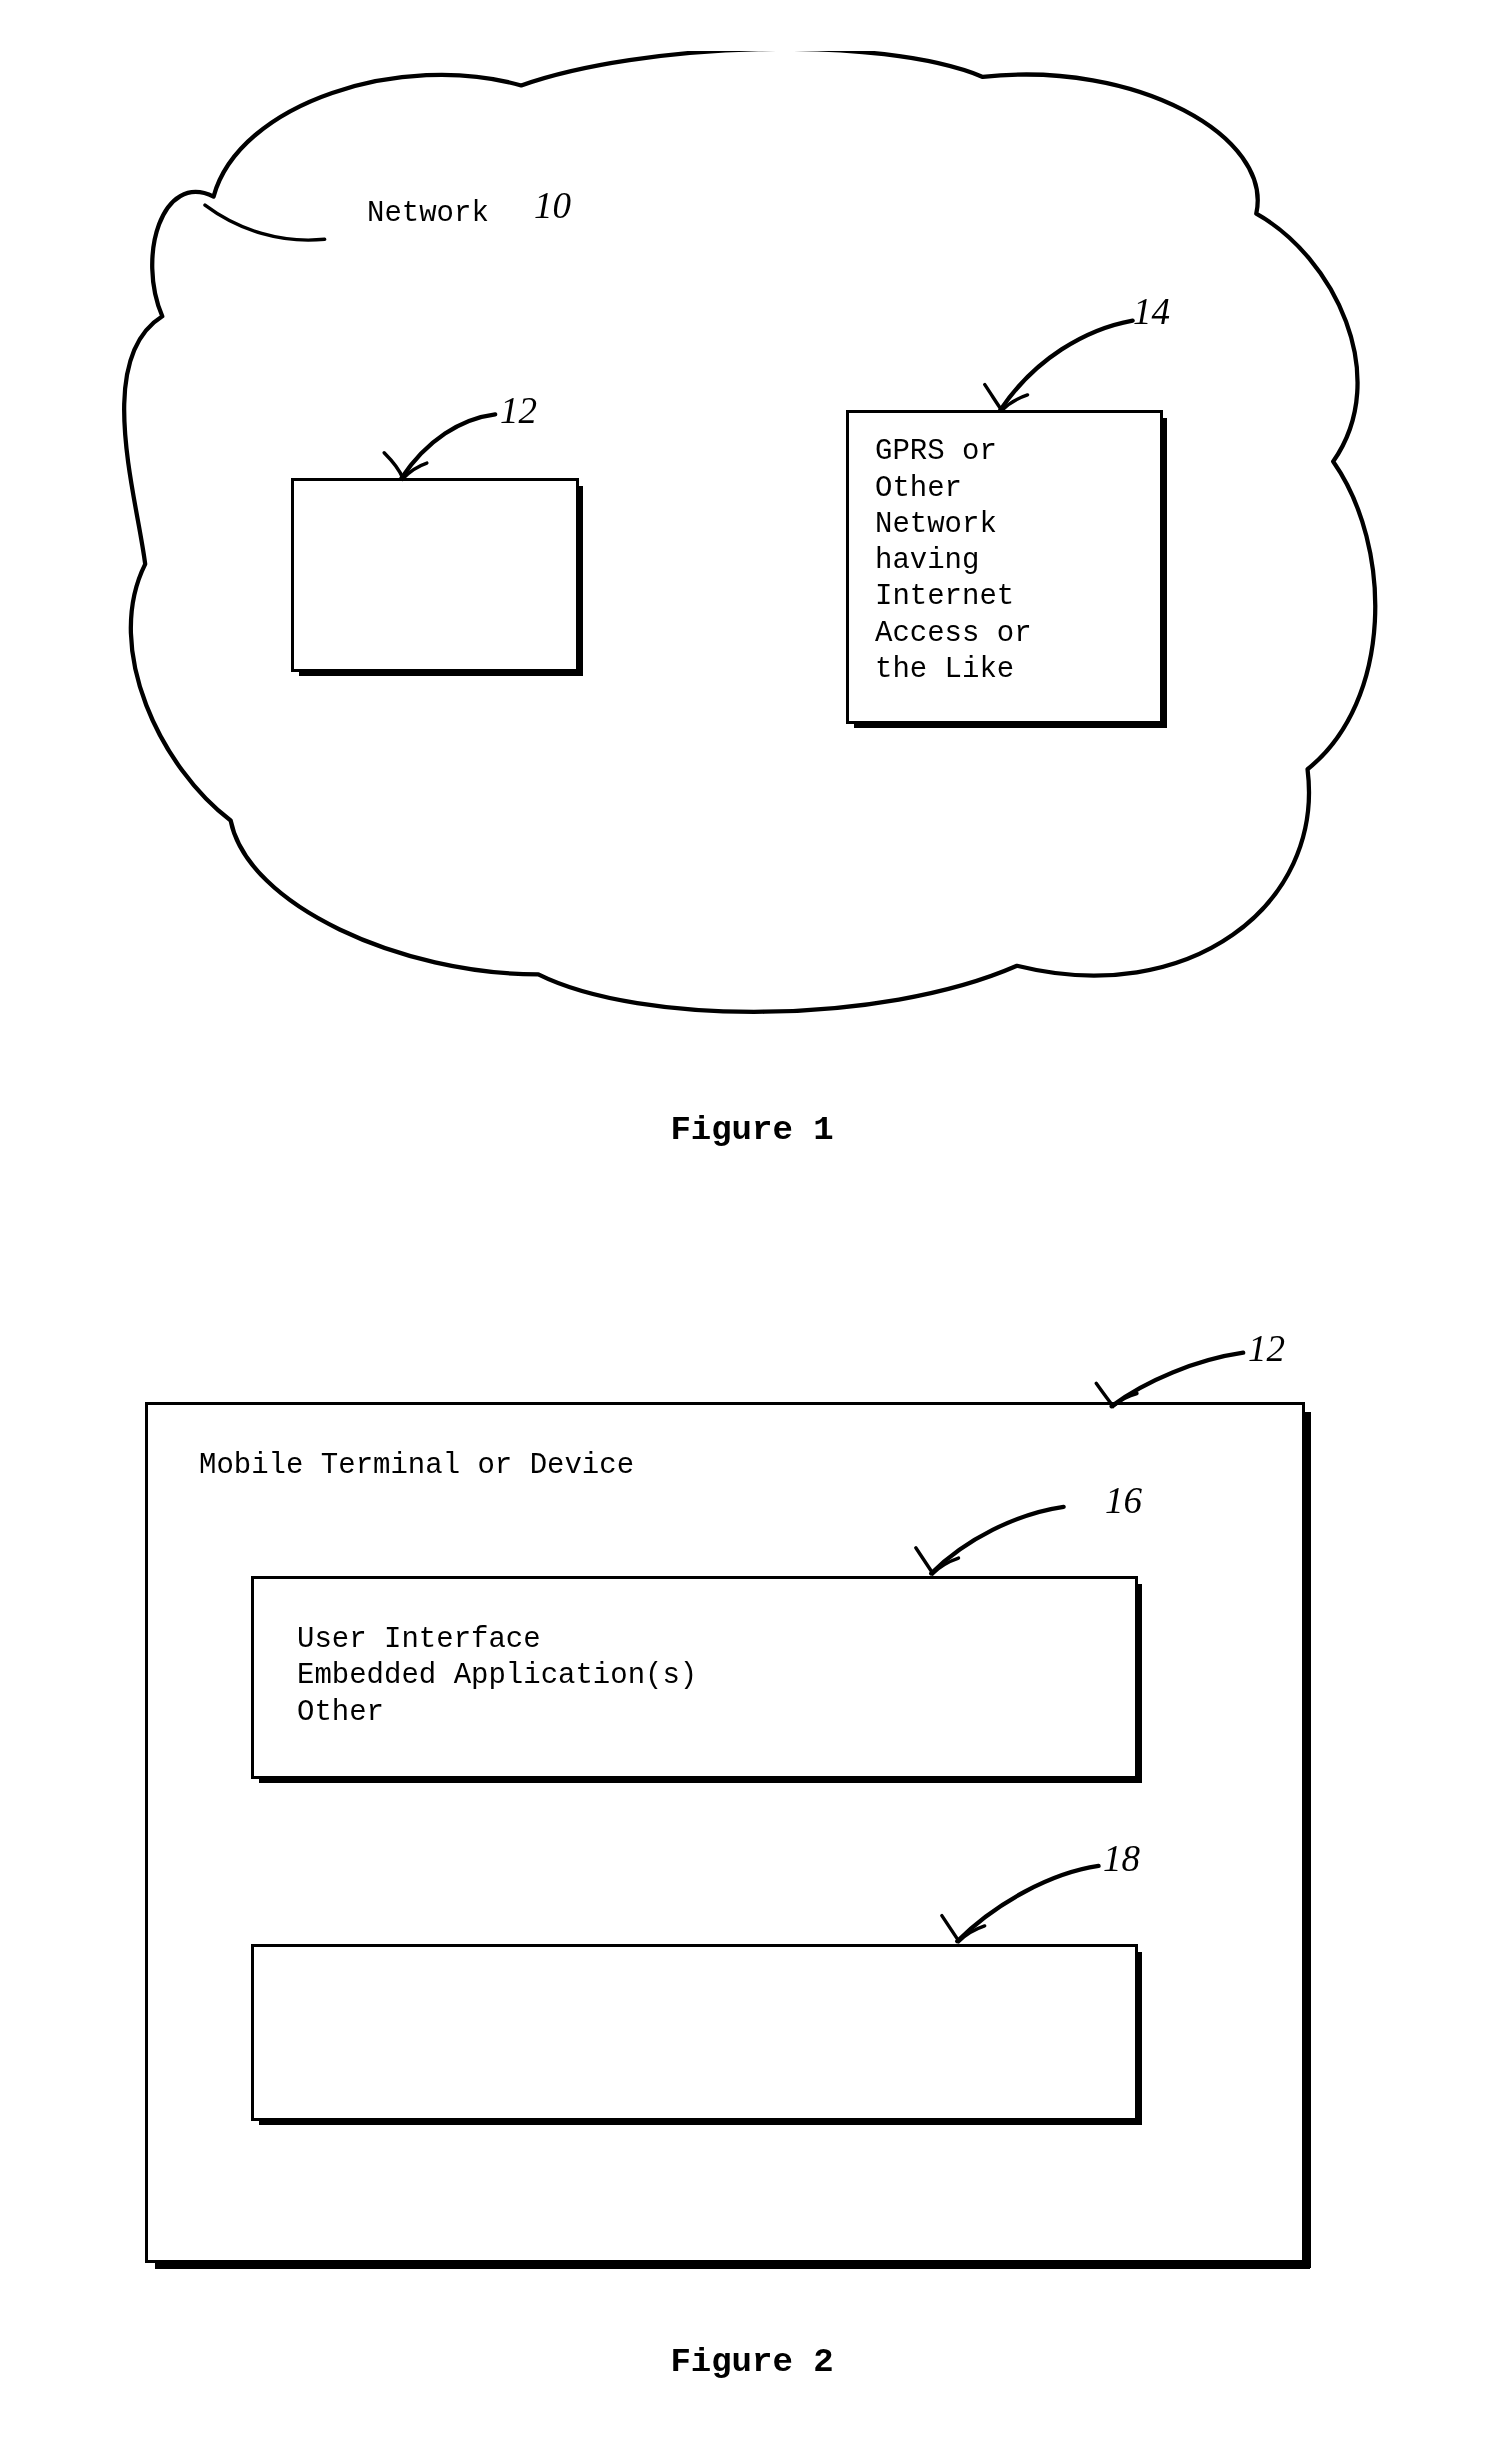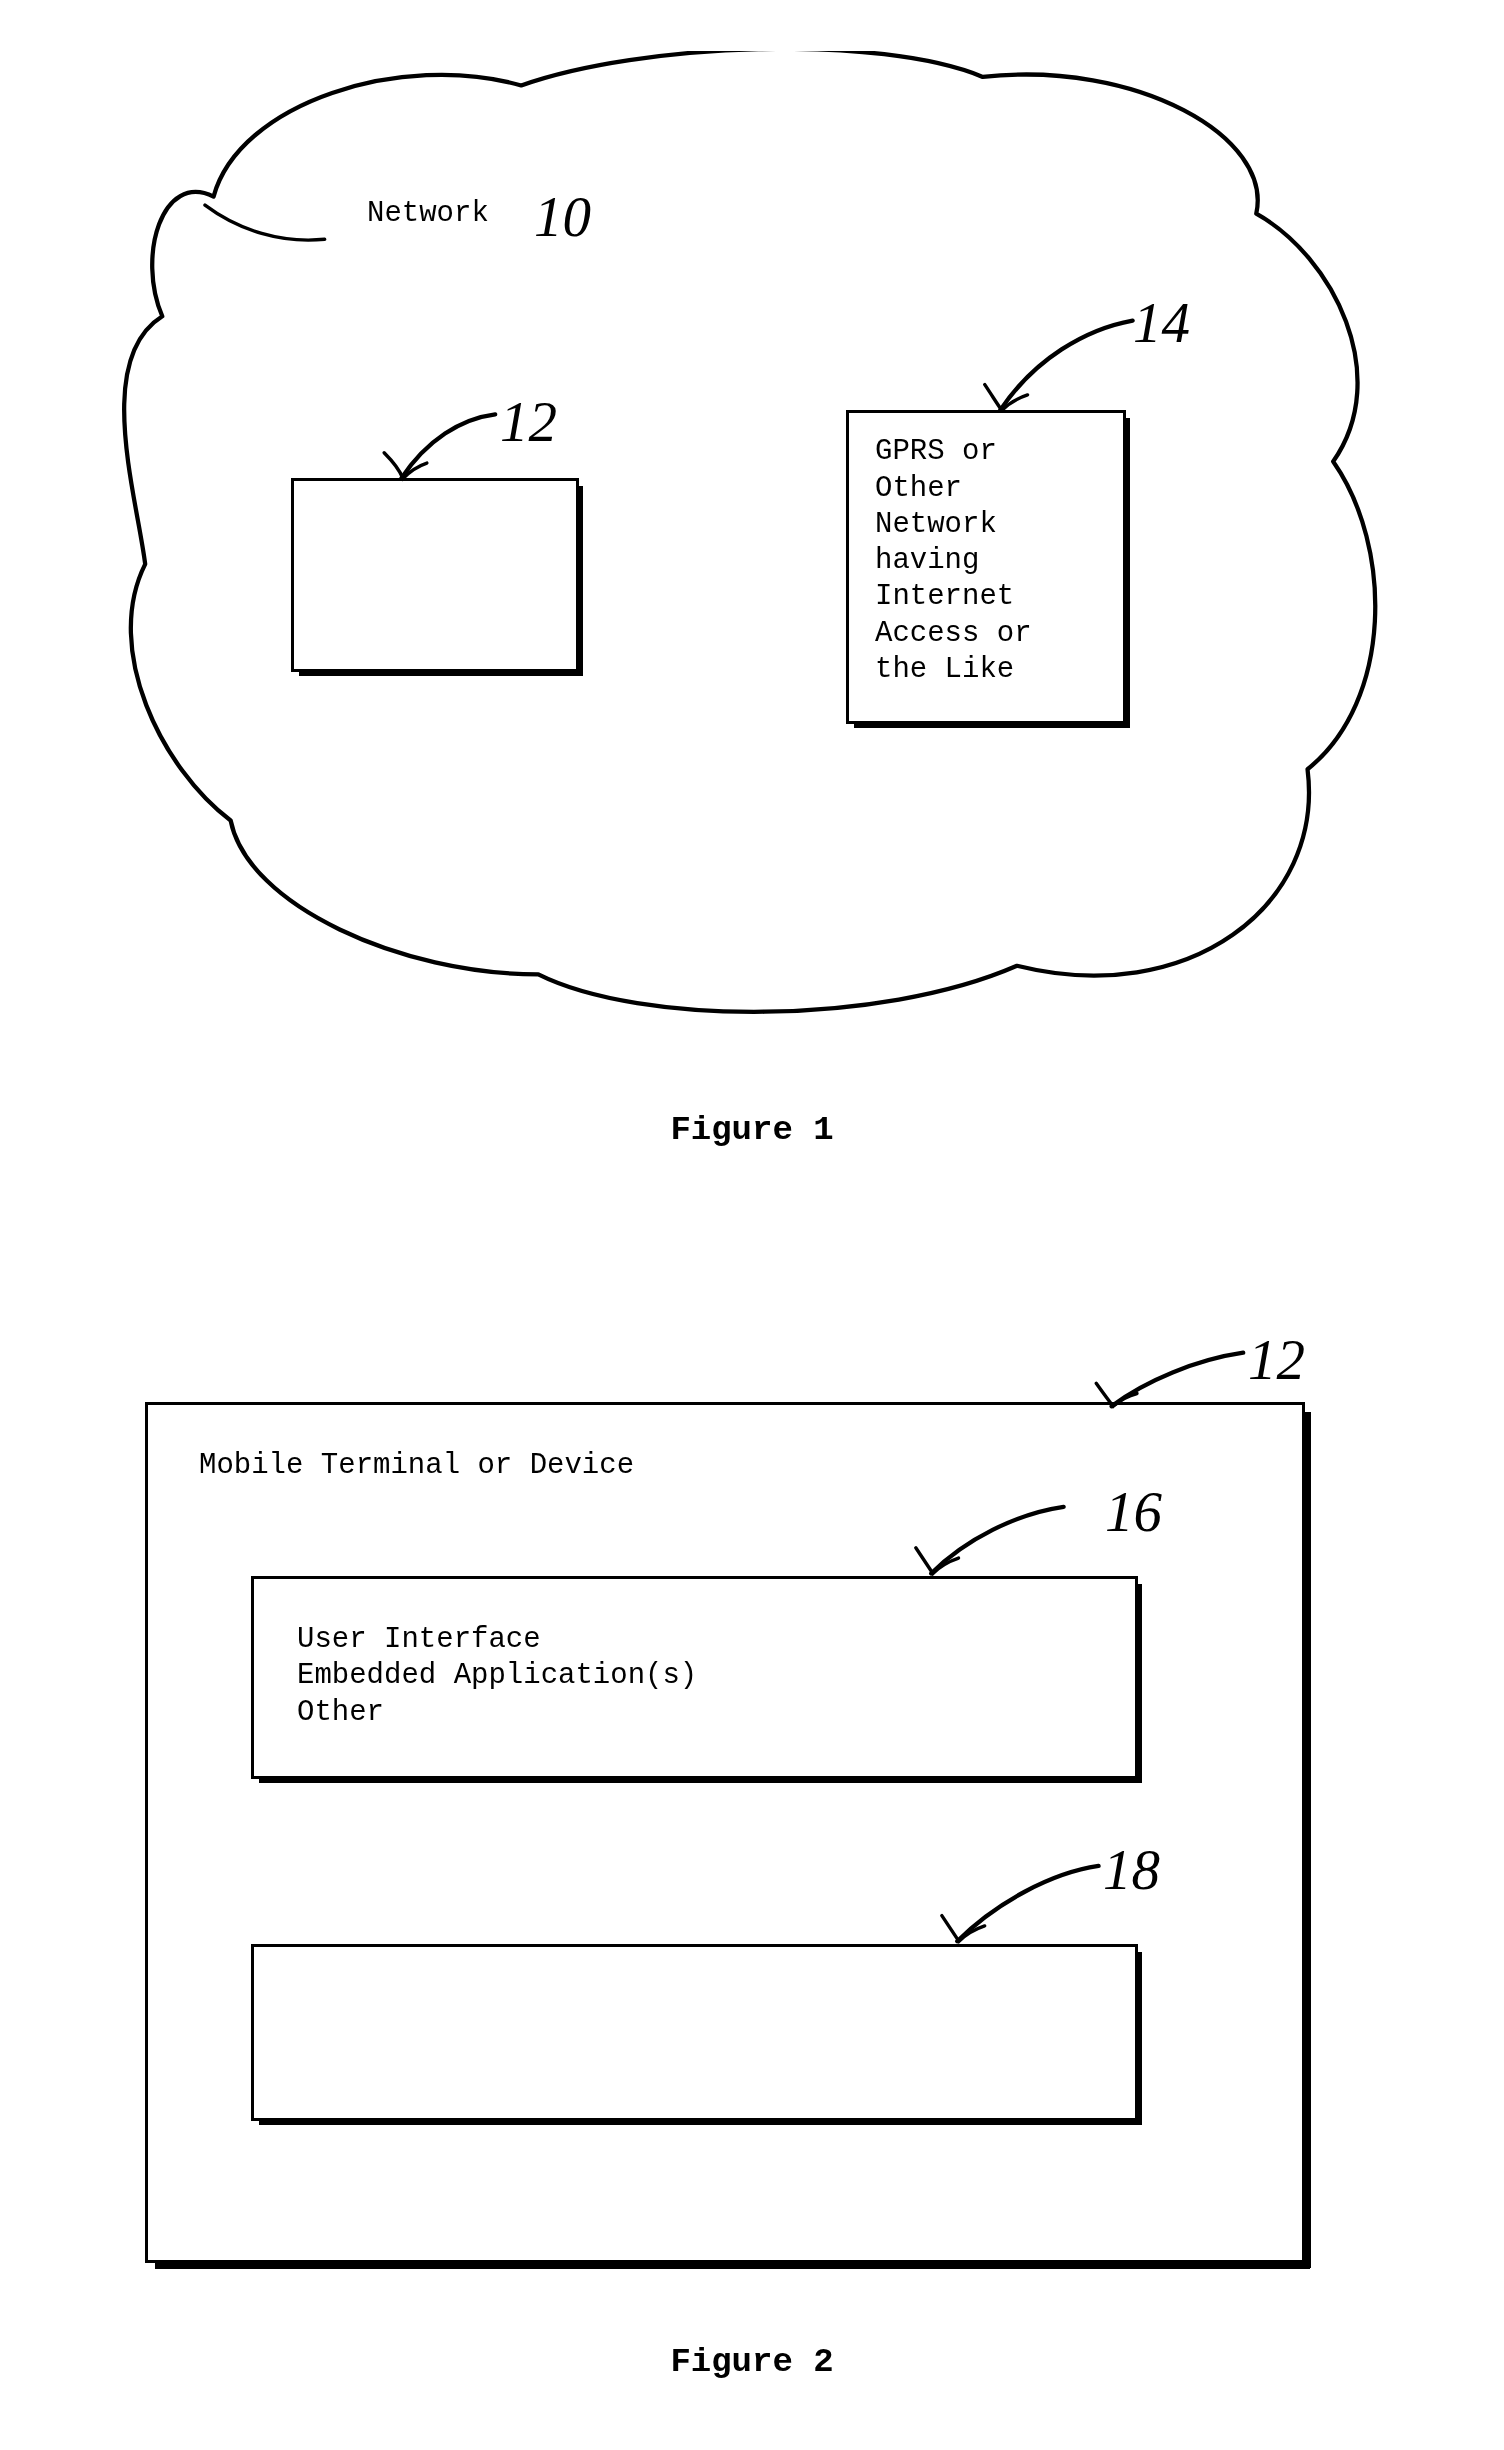--- a/index.html
+++ b/index.html
@@ -39,21 +39,21 @@
     pointer-events: none;
   }
   .typed {
     font-family: "Courier New", Courier, monospace;
     font-size: 29px;
     line-height: 1.25;
     white-space: pre-line;
   }
   .hand {
     font-family: "Comic Sans MS", "Segoe Script", cursive;
-    font-size: 57px;
+    font-size: 37px;
     font-style: italic;
     font-weight: 400;
   }
   .caption {
     font-family: "Courier New", Courier, monospace;
     font-size: 34px;
     font-weight: bold;
     text-align: center;
   }
   .box {
@@ -169,21 +169,21 @@
       <div class="shadow-r"></div>
         <div class="shadow-b"></div>
     </div>
 
     <svg class="lead-svg" style="left:256px; top:342px; width:171px; height:94px;" viewBox="0 0 200 110">
       <path d="M 40 100 C 70 55, 110 30, 150 25" fill="none" stroke="#000" stroke-width="5" stroke-linecap="round"></path>
       <path d="M 20 70 C 35 85, 40 95, 42 100 C 50 92, 58 86, 70 82" fill="none" stroke="#000" stroke-width="4" stroke-linecap="round"></path>
     </svg>
     <div class="label hand" style="left:389px; top:338px;">12</div>
 
-    <div class="box" style="left:735px; top:359px; width:274px; height:308px;">
+    <div class="box" style="left:735px; top:359px; width:274px; height:308px;padding-left:37px;">
       <div class="shadow-r"></div>
         <div class="shadow-b"></div>
       <div class="typed" style="position:absolute; left:26px; top:21.4px;">GPRS or
 Other
 Network
 having
 Internet
 Access or
 the Like</div>
     </div>

